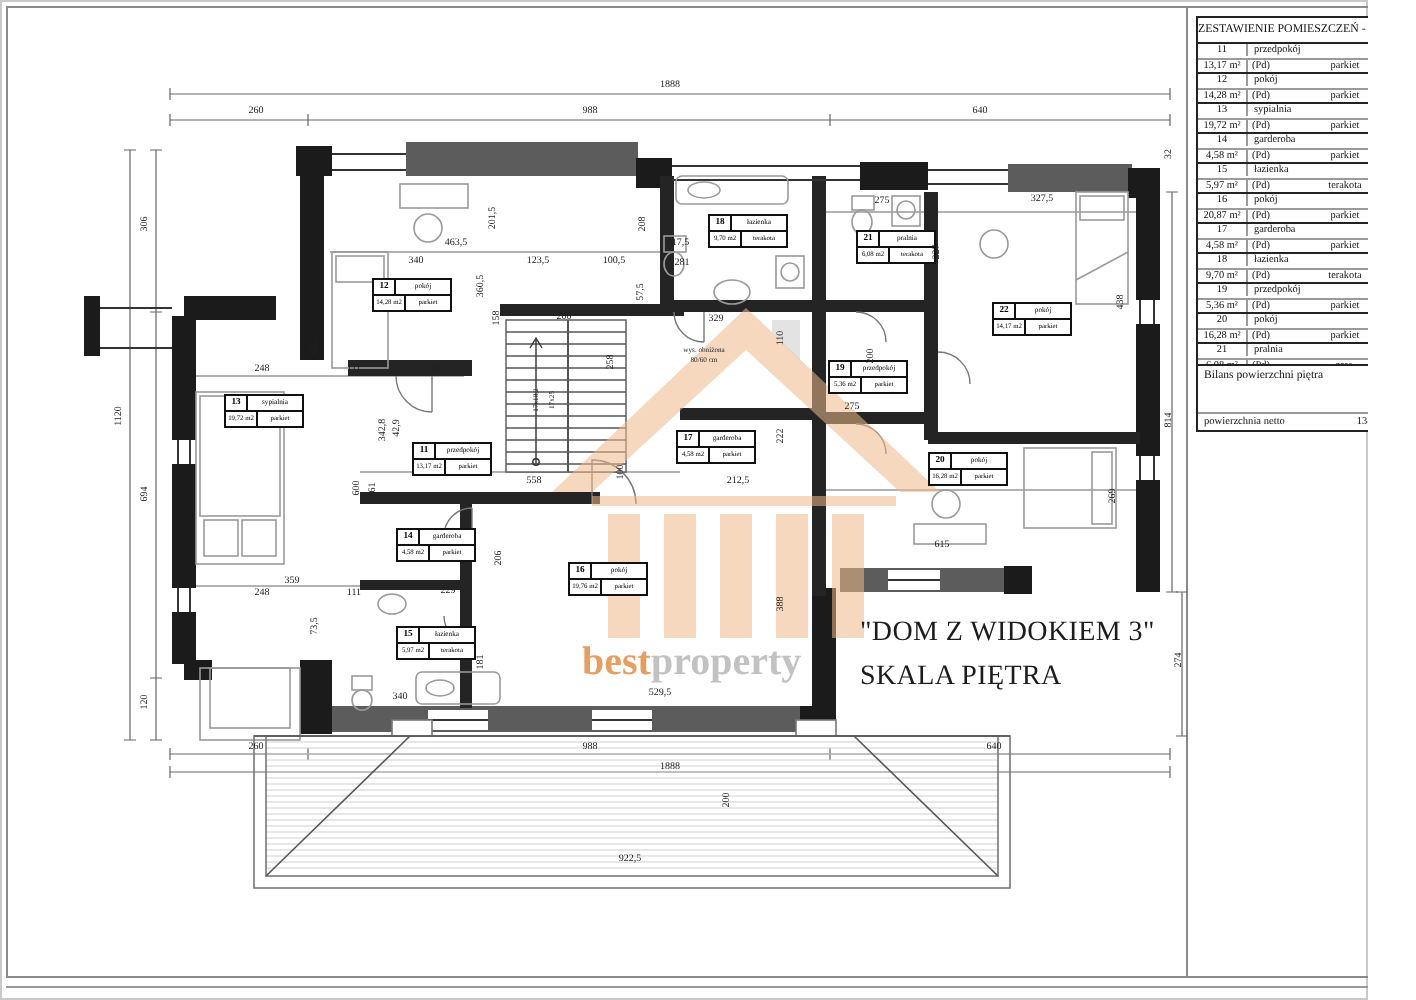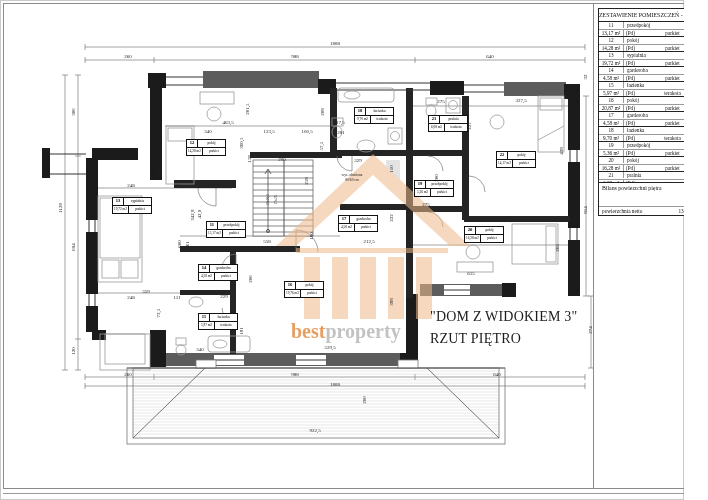--- a/index.html
+++ b/index.html
@@ -433,21 +433,21 @@
       <span class="dim s" style="left: 352px; top: 175px;">wys. obniżona</span>
       <span class="dim s" style="left: 352px; top: 180px;">80/60 cm</span>
       <span class="dim s v" style="left: 268px; top: 200px;">17x18,2</span>
       <span class="dim s v" style="left: 276px; top: 200px;">17x25</span>
     </div>
 
   <div id="logo-text"><span id="logo-best">best</span><span id="logo-prop">property</span></div>
 
   <div id="title-block">
     <div>"DOM Z WIDOKIEM 3"</div>
-    <div>RZUT PIĘTRO</div>
+    <div>SKALA PIĘTRA</div>
   </div>
 
   <div id="summary-table">
     <div class="tbl-title">ZESTAWIENIE POMIESZCZEŃ - PIĘTRO</div>
     <div id="room-rows">
         <div class="t-block">
           <div class="t-r1">
             <span class="t-no">11</span>
             <span class="t-name">przedpokój</span>
           </div>

